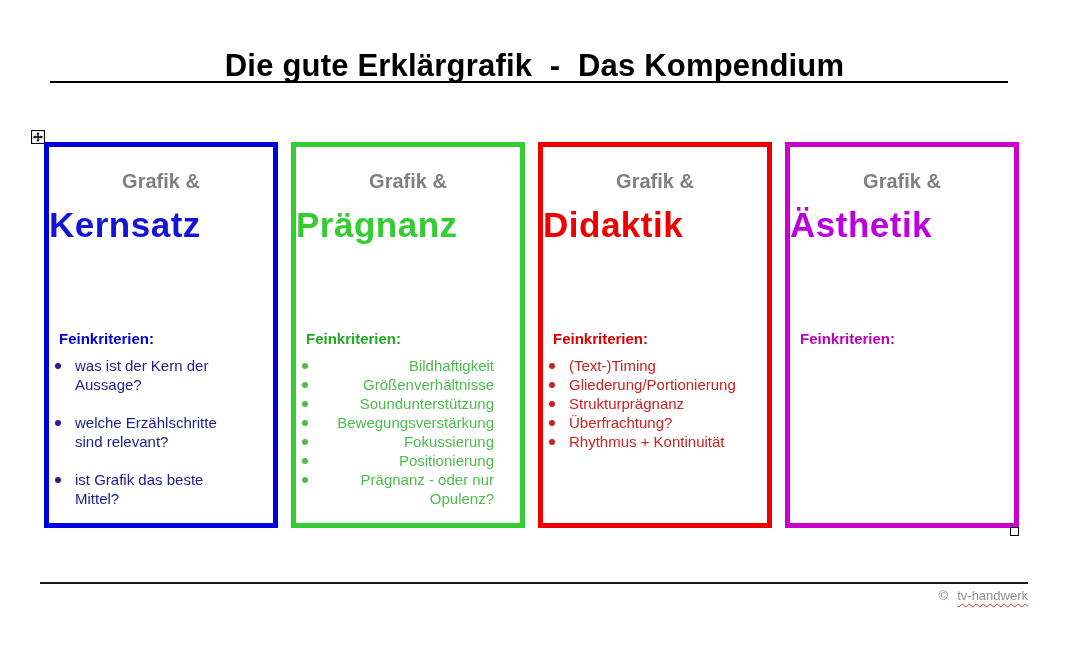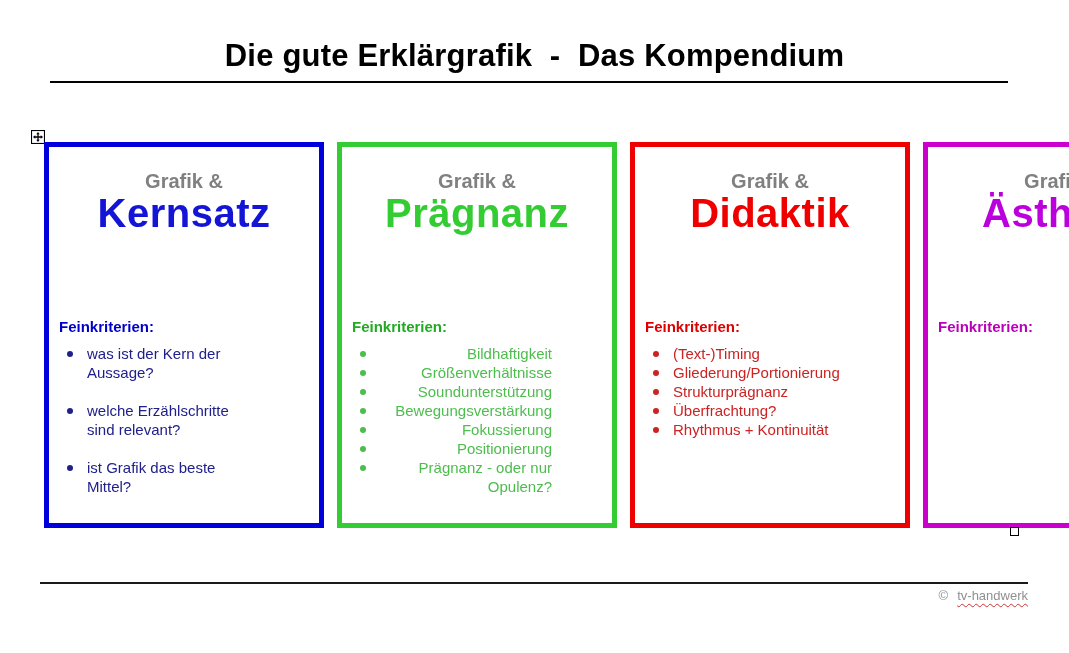--- a/index.html
+++ b/index.html
@@ -1,50 +1,50 @@
 <!DOCTYPE html>
 <html style="--subtitle-gray: #808080; --spellcheck-red: #cc3333;"><head>
 <meta charset="utf-8">
 <style>
   html,body{margin:0;padding:0;}
   body{
     width:1069px;height:653px;position:relative;background:#ffffff;
     font-family:"Liberation Sans", sans-serif;overflow:hidden;
   }
   .page-title{
-    position:absolute;top:38px;left:0;width:100%;
+    position:absolute;top:48px;left:0;width:100%;
     text-align:center;font-size:31px;font-weight:bold;color:#000;
     white-space:pre;letter-spacing:0.2px;
   }
   .title-rule{
     position:absolute;left:50px;top:81px;width:958px;height:1.6px;background:#000;
   }
   .move-handle{
     position:absolute;left:31px;top:130px;width:14px;height:14px;cursor:move;
   }
   .cards{
     position:absolute;left:44px;top:142px;display:flex;gap:13px;
   }
   .card{
-    box-sizing:border-box;width:280px;height:386px;background:#fff;
+    box-sizing:border-box;width:234px;height:386px;background:#fff;
     border:5px solid var(--accent);
   }
   .card .subtitle{
     margin-top:22px;text-align:center;font-size:20px;font-weight:bold;
     color:var(--subtitle-gray);line-height:24px;
   }
   .card .heading{
-    margin-top:0;text-align:center;font-size:40px;font-weight:bold;
+    margin-top:12px;font-size:35px;font-weight:bold;
     color:var(--heading);line-height:40px;letter-spacing:0.5px;
   }
   .card .label{
     margin:85px 0 0 10px;font-size:15px;font-weight:bold;color:var(--label);
   }
   .card ul.items{
-    margin:9px 0 16px 0;padding:0 0 0 14px;list-style:none;
+    margin:9px 0 16px 0;padding:0 0 0 2px;list-style:none;
   }
   .card ul.items li{
     position:relative;padding-left:24px;font-size:15px;line-height:19px;
     color:var(--bullets);
   }
   .card ul.items li::before{
     content:'';position:absolute;left:4px;top:7px;width:6px;height:6px;
     border-radius:50%;background:currentColor;
   }
   .card[data-card="0"] ul.items li{width:158px;margin-bottom:19px;}

